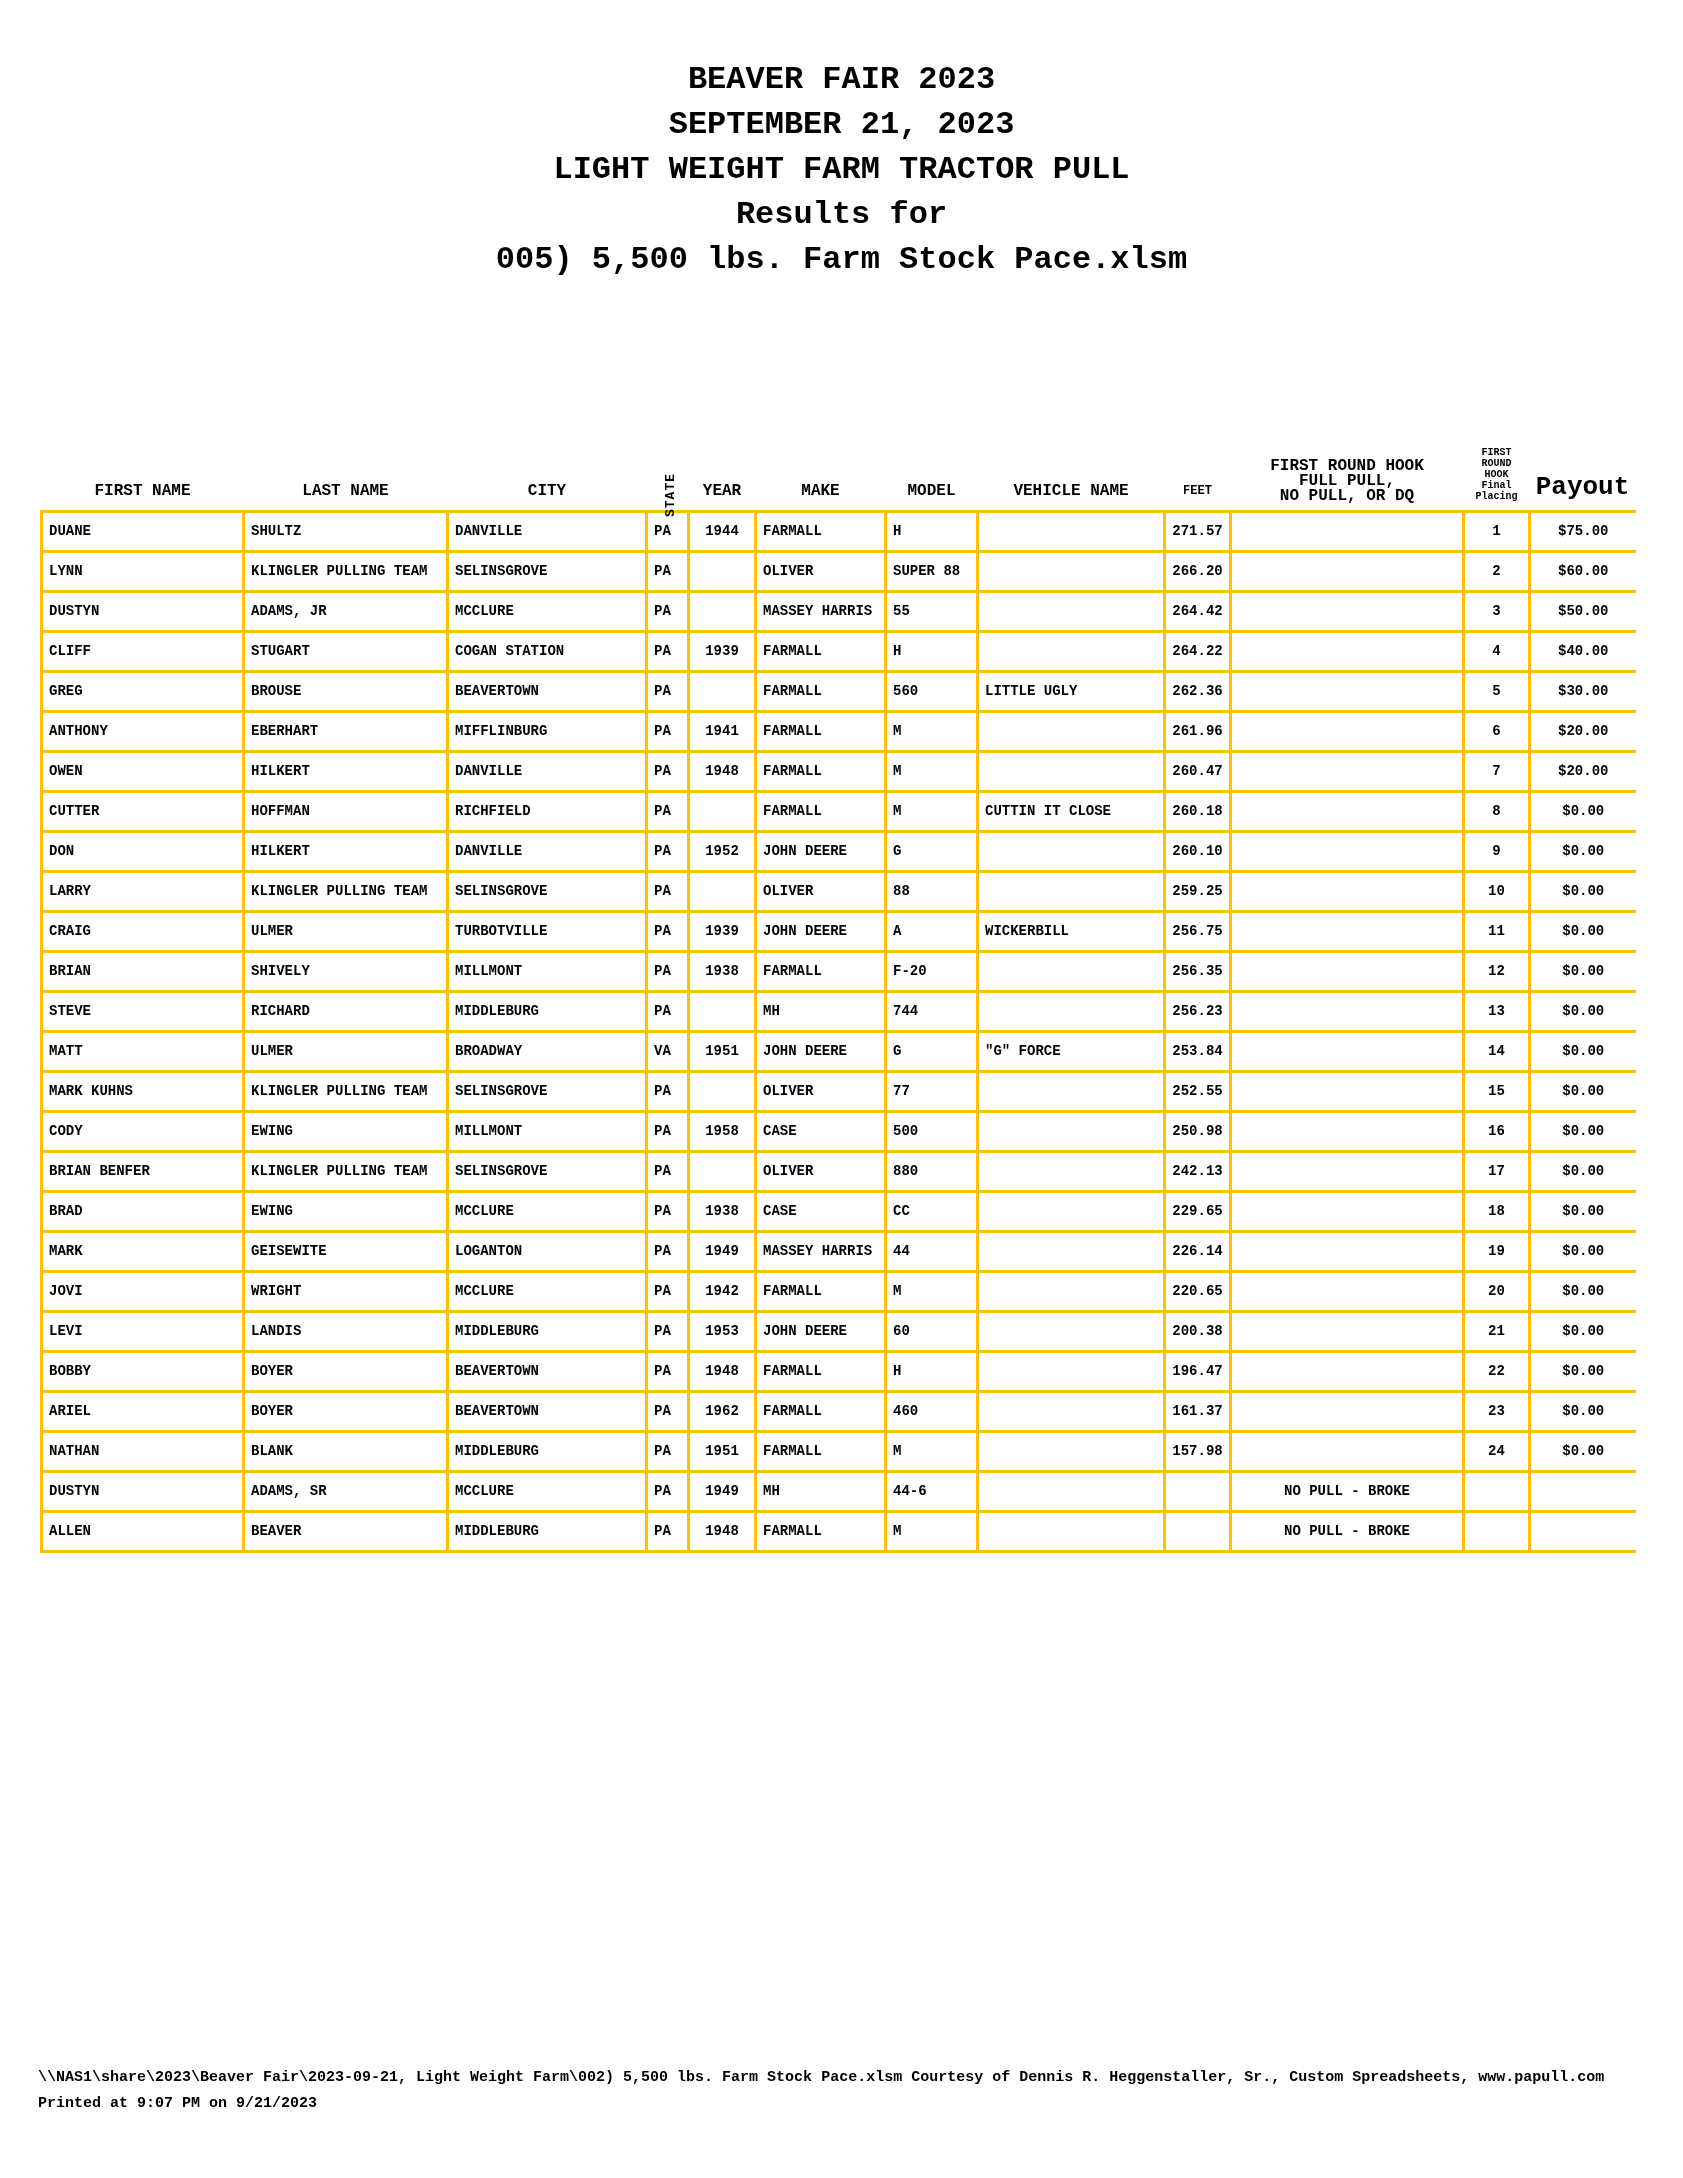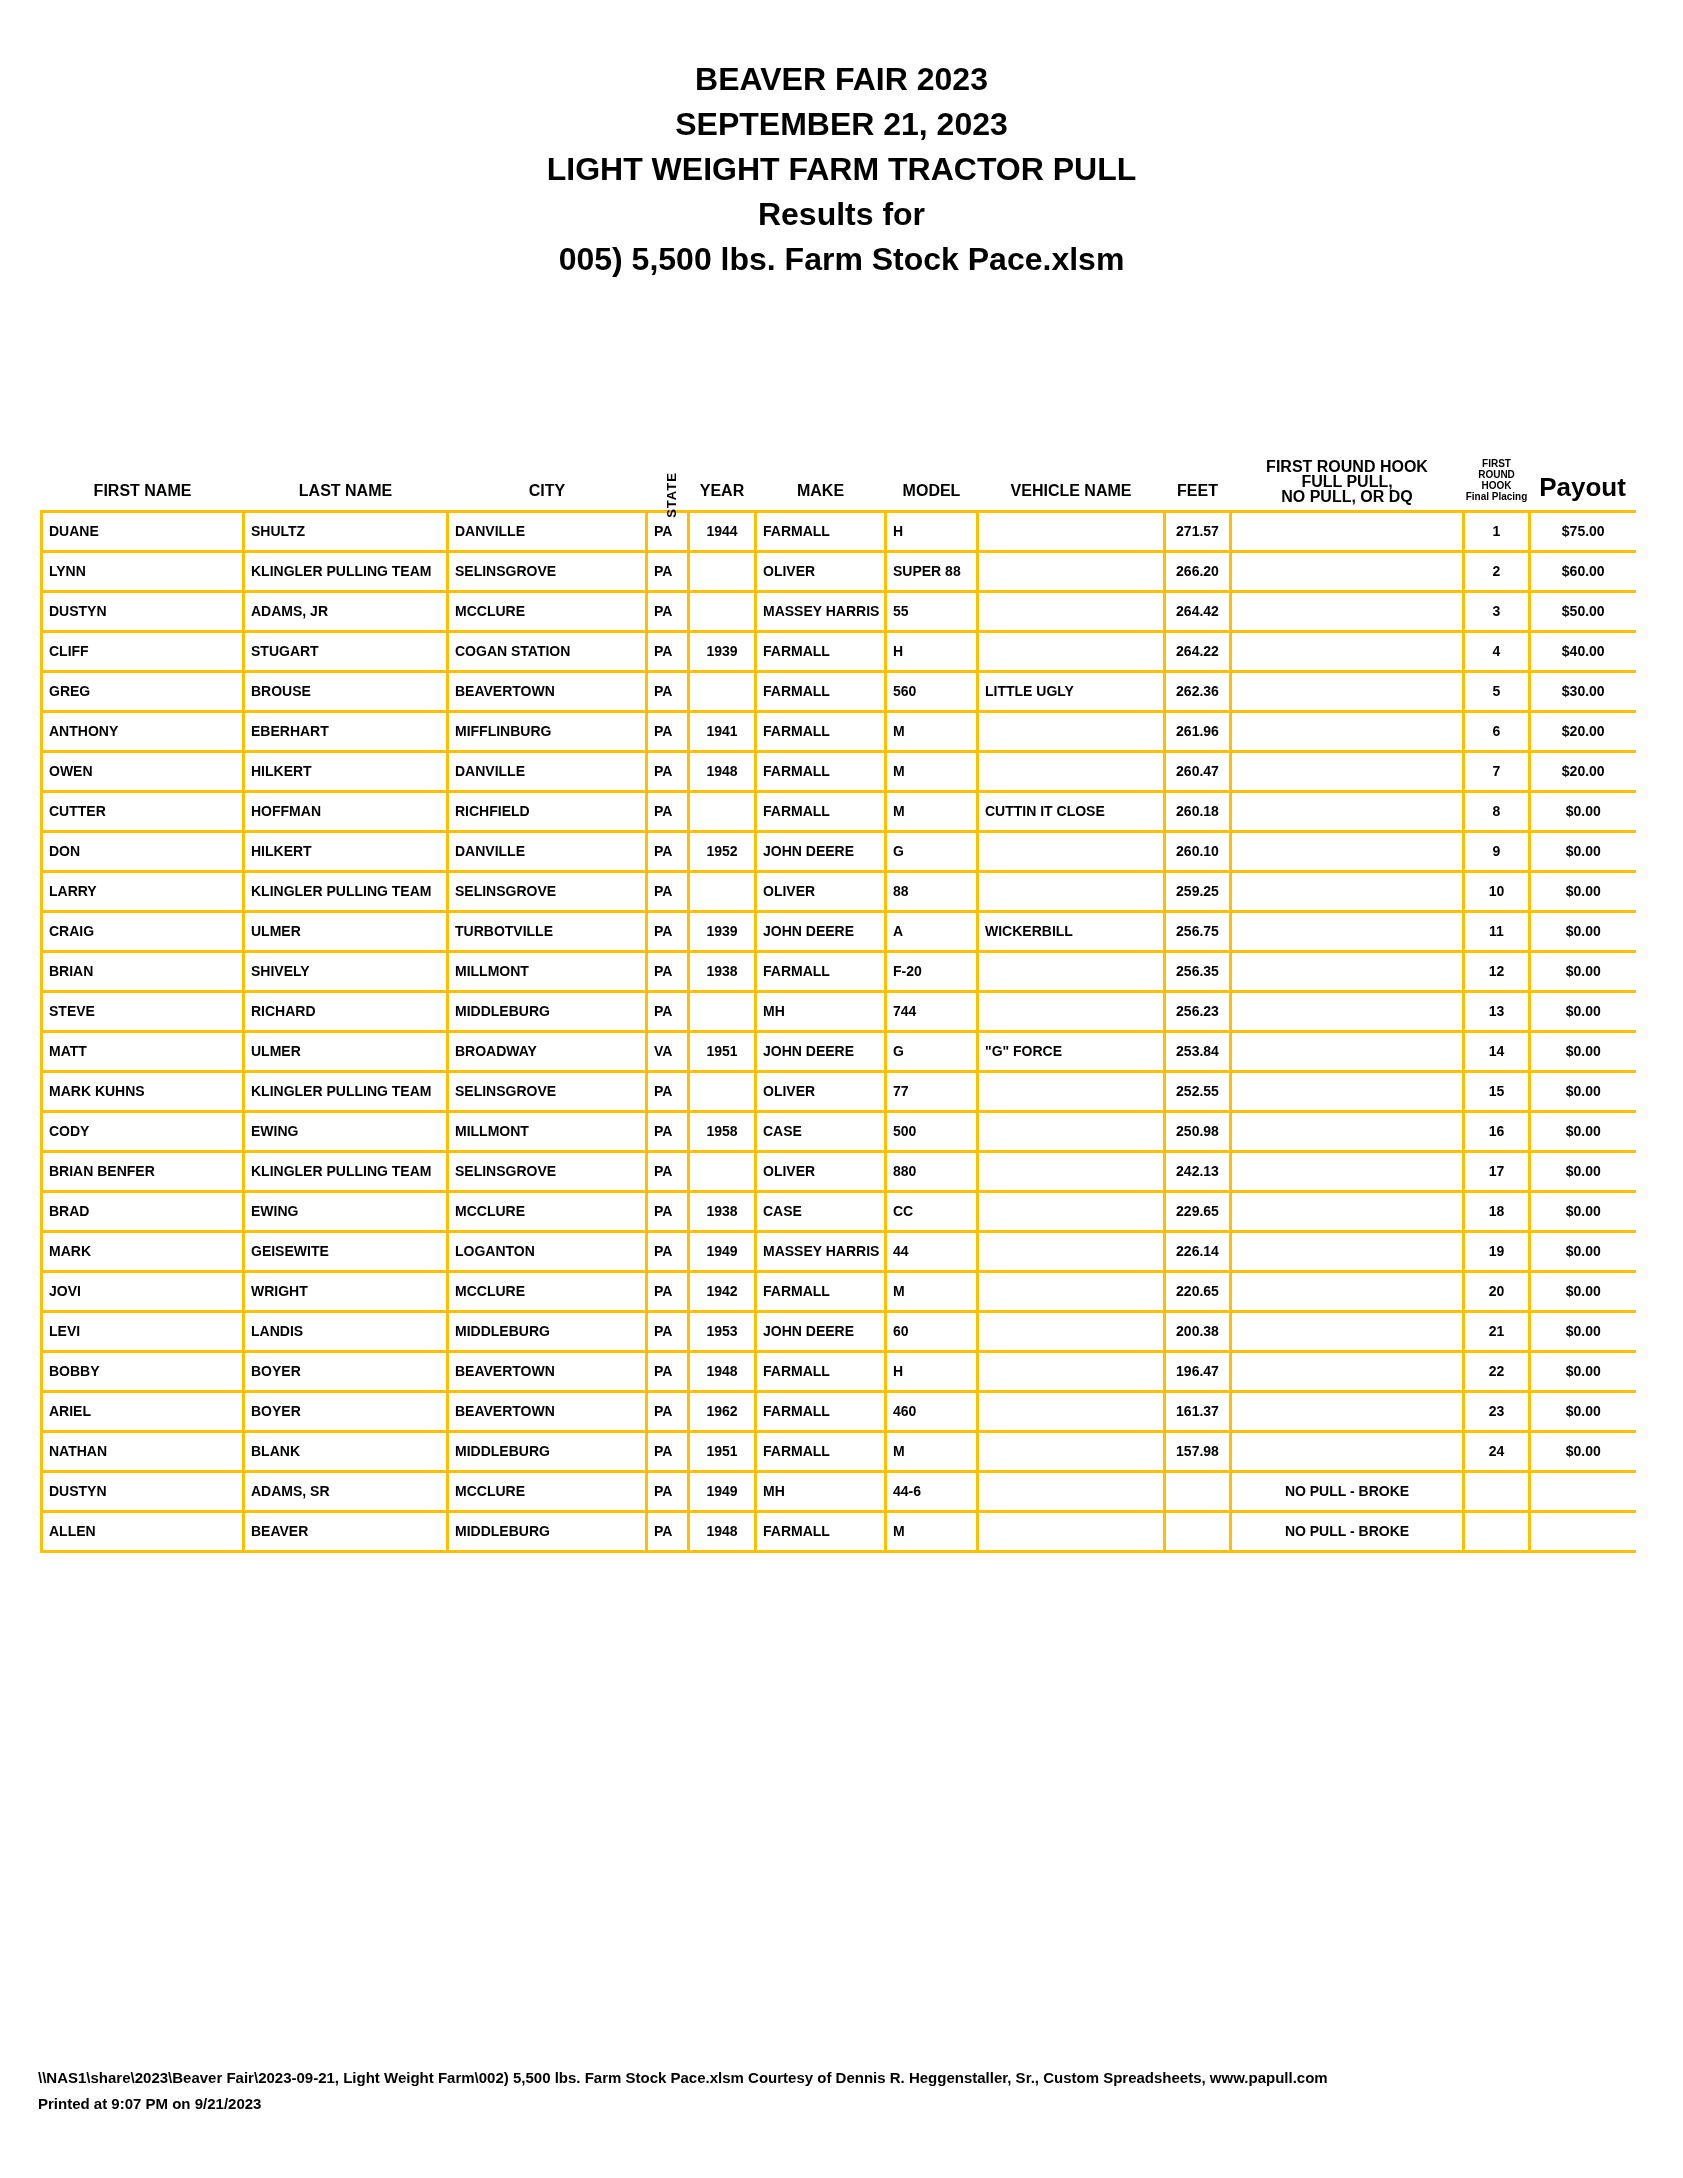--- a/index.html
+++ b/index.html
@@ -1,41 +1,41 @@
 <!DOCTYPE html>
 <html><head>
 <meta charset="utf-8">
 <style>
   html,body{margin:0;padding:0;background:#ffffff;}
   .page{
     position:relative;
     width:1683px;height:2178px;
     background:#ffffff;
-    font-family:Liberation Sans, sans-serif;
+    font-family:Liberation Mono, monospace;
     color:#000;
     overflow:hidden;
   }
   
   .title-block{
     position:absolute;top:57px;left:0;width:100%;
     text-align:center;font-weight:bold;
   }
   .title-line{font-size:32px;line-height:45px;white-space:nowrap;}
   
   table.results{
     position:absolute;left:40px;top:422px;
     border-collapse:collapse;table-layout:fixed;
     width:1594px;
   }
   table.results th{
     border:none;font-weight:bold;text-align:center;
     vertical-align:bottom;padding:0 2px 10px 2px;
     font-size:16px;line-height:18px;white-space:pre-line;
   }
-  table.results th.small-h{font-size:16px;}
+  table.results th.small-h{font-size:12px;}
   table.results th.hook-h{font-size:16px;line-height:15px;padding-bottom:6px;}
   table.results th.place-h{font-size:10px;line-height:11px;padding-bottom:8px;margin-left:24px;}
   table.results th.payout-h{font-size:26px;padding-bottom:14px;}
   table.results thead tr{height:89px;}
   table.results tbody tr{height:40px;}
   table.results td{
     border:3px solid #FFC000;
     font-size:14px;font-weight:bold;
     padding:0 6px;white-space:nowrap;overflow:visible;
     background:#ffffff;

